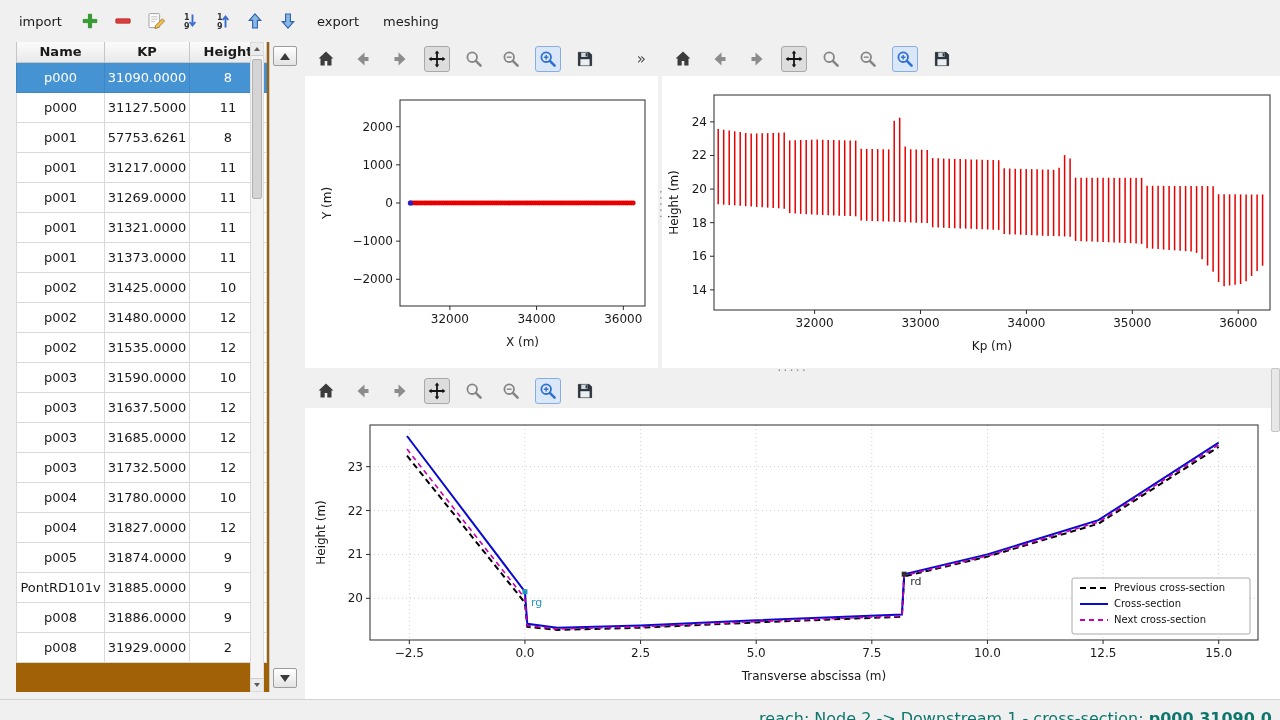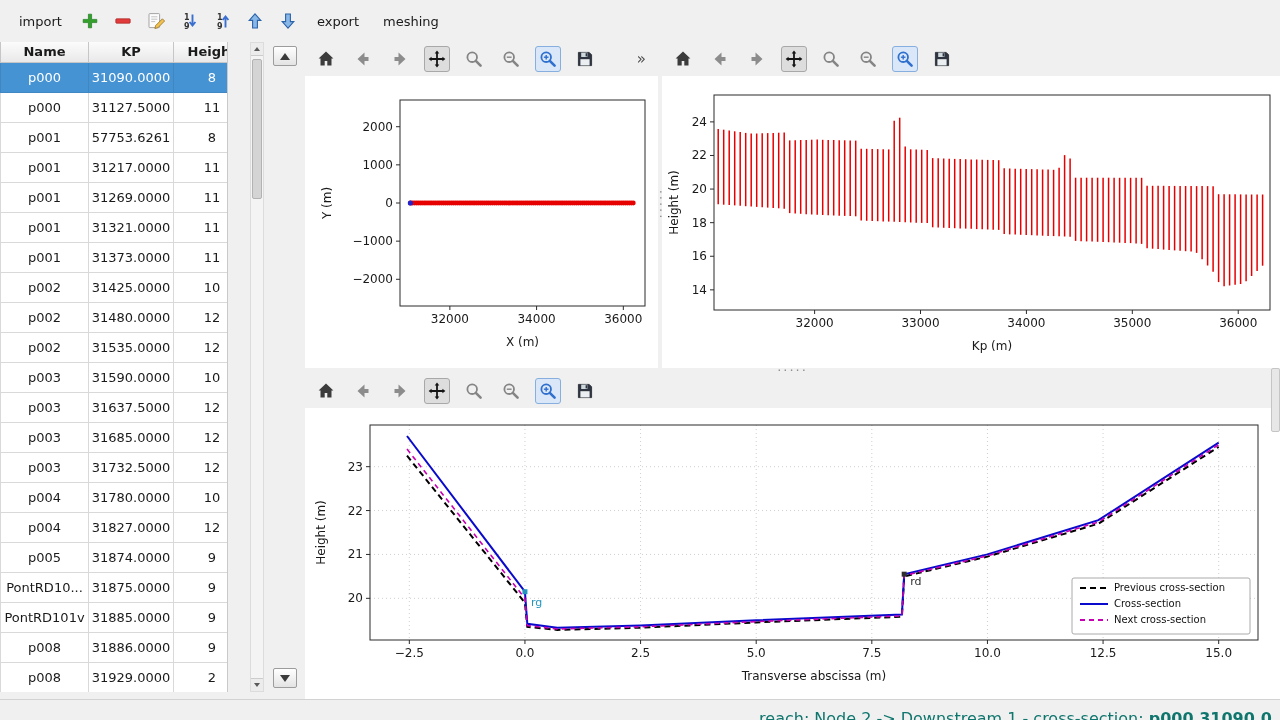--- a/index.html
+++ b/index.html
@@ -5,21 +5,21 @@
   * { margin:0; padding:0; box-sizing:border-box; }
   html,body { width:1280px; height:720px; }
   body { position:relative; overflow:hidden; background:#f0f0f0; font-family:"DejaVu Sans",sans-serif; color:#1a1a1a; }
 
   
   #topbar { position:absolute; left:0; top:0; width:1280px; height:42px; display:flex; align-items:center; gap:6px; padding:0 10px; background:#f0f0f0; }
   .tb-text-btn { font-size:13px; padding:4px 9px; border-radius:3px; cursor:default; }
   .tb-icon-btn { width:27px; height:27px; display:flex; align-items:center; justify-content:center; border:1px solid transparent; border-radius:3px; }
 
   
-  #table-wrap { position:absolute; left:0; top:42px; width:228px; height:650px; background:#a16207; overflow:hidden; border-right:1px solid #c9c9c9; }
+  #table-wrap { position:absolute; left:16px; top:42px; width:254px; height:650px; background:#a16207; overflow:hidden; border-right:1px solid #c9c9c9; }
   table { border-collapse:collapse; width:250px; table-layout:fixed; }
   th { height:20px; font-size:13px; font-weight:bold; background:linear-gradient(#fbfbfb,#e9e9e9); border:1px solid #c6c6c6; border-top:none; }
   td { height:30px; font-size:13px; text-align:center; border:1px solid #d9d9d9; background:#fff; overflow:hidden; white-space:nowrap; }
   col.c-name { width:88px; } col.c-kp { width:85px; } col.c-points { width:77px; }
   tr.selected td { background:#4693d4; color:#ffffff; border-color:#3f86c2; }
 
   
   #table-scrollbar { position:absolute; left:250px; top:42px; width:14px; height:650px; background:#f4f4f4; border:1px solid #dcdcdc; }
   .sb-btn { position:absolute; left:0; width:12px; height:13px; background:#ececec; border-bottom:1px solid #cccccc; display:flex; align-items:center; justify-content:center; }
   .sb-btn.bottom { bottom:0; top:auto; border-top:1px solid #cccccc; border-bottom:none; }
@@ -208,25 +208,20 @@
           <td>10</td>
         </tr>
         <tr>
           <td>p004</td>
           <td>31827.0000</td>
           <td>12</td>
         </tr>
         <tr>
           <td>p005</td>
           <td>31874.0000</td>
-          <td>9</td>
-        </tr>
-        <tr>
-          <td>PontRD10...</td>
-          <td>31875.0000</td>
           <td>9</td>
         </tr>
         <tr>
           <td>PontRD101v</td>
           <td>31885.0000</td>
           <td>9</td>
         </tr>
         <tr>
           <td>p008</td>
           <td>31886.0000</td>

